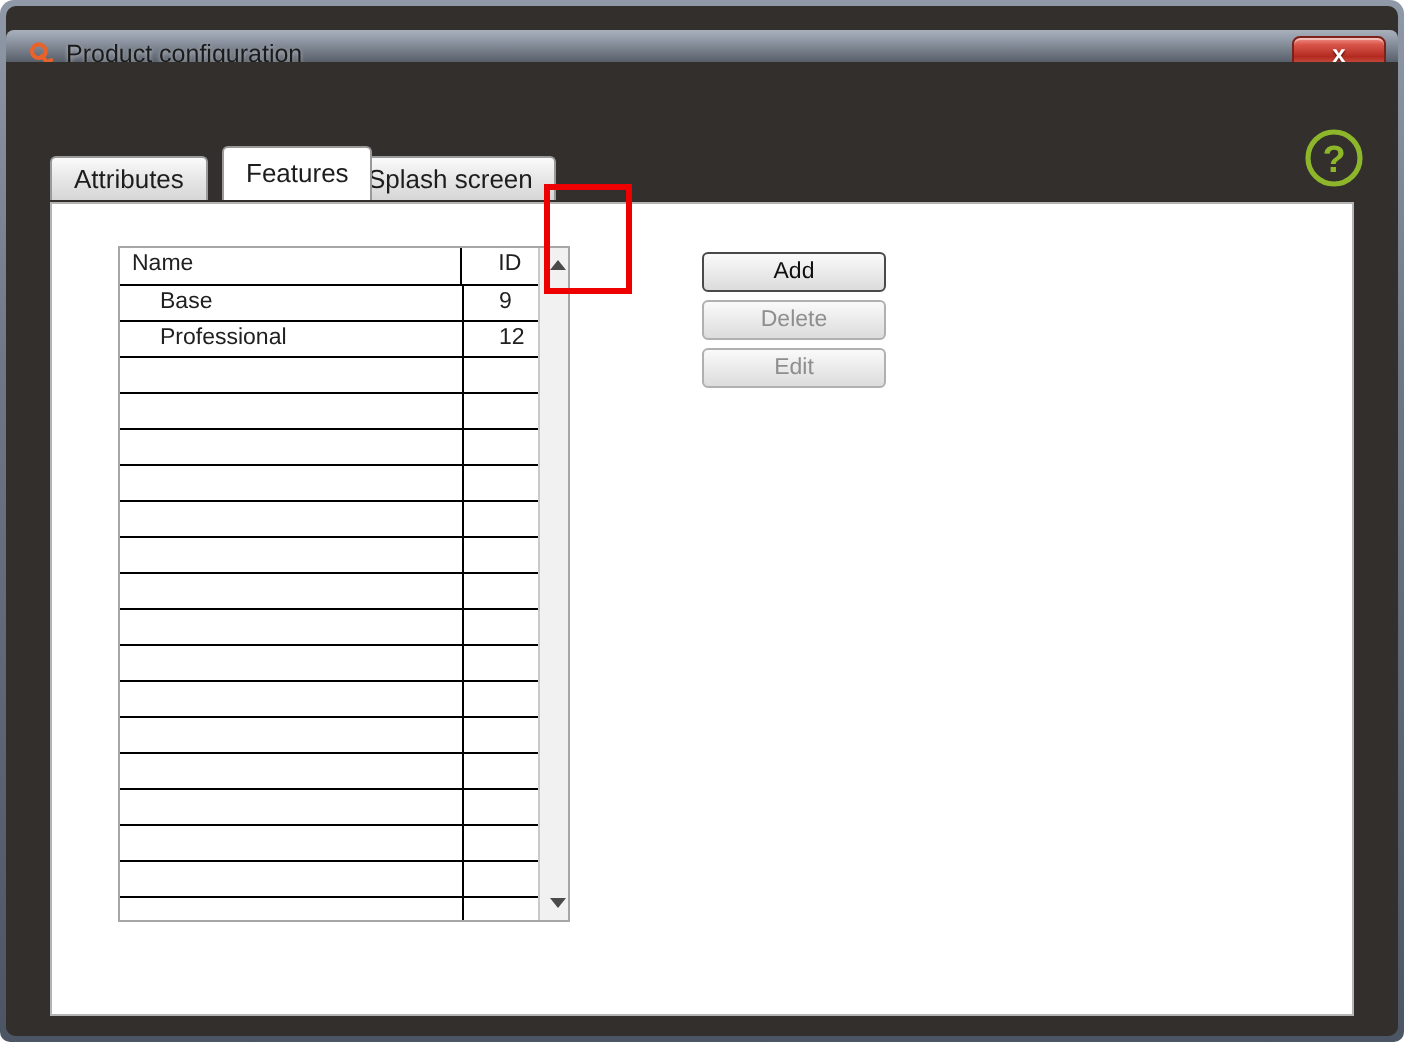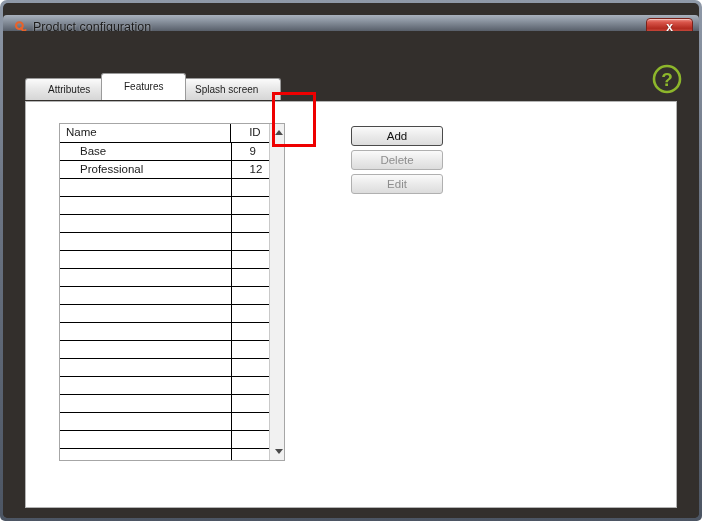--- a/index.html
+++ b/index.html
@@ -75,36 +75,37 @@
   }
 
   
   #tabstrip {
     position: absolute; left: 22px; top: 43px;
     width: 652px; height: 26px;
   }
   .tab {
     position: absolute; bottom: 0;
     height: 22px;
-    padding: 0 22px;
+    padding: 0 11px;
     line-height: 22px;
-    font-size: 10px; color: #1d1d1d;
+    font-size: 13px; color: #1d1d1d;
     background: linear-gradient(180deg, #fbfbfb 0%, #e7e7e7 48%, #d6d6d6 100%);
     border: 1px solid #9a9a9a;
     border-bottom: none;
     border-radius: 3px 3px 0 0;
     white-space: nowrap;
     cursor: pointer;
   }
   .tab.active {
     height: 27px;
     line-height: 26px;
     background: #ffffff;
     border-color: #9a9a9a;
     z-index: 3;
+    margin-left: 10px;
   }
 
   
   #content {
     position: absolute; left: 22px; top: 70px;
     width: 652px; height: 407px;
     background: #ffffff;
     border: 1px solid #b4b4b4;
   }
 

